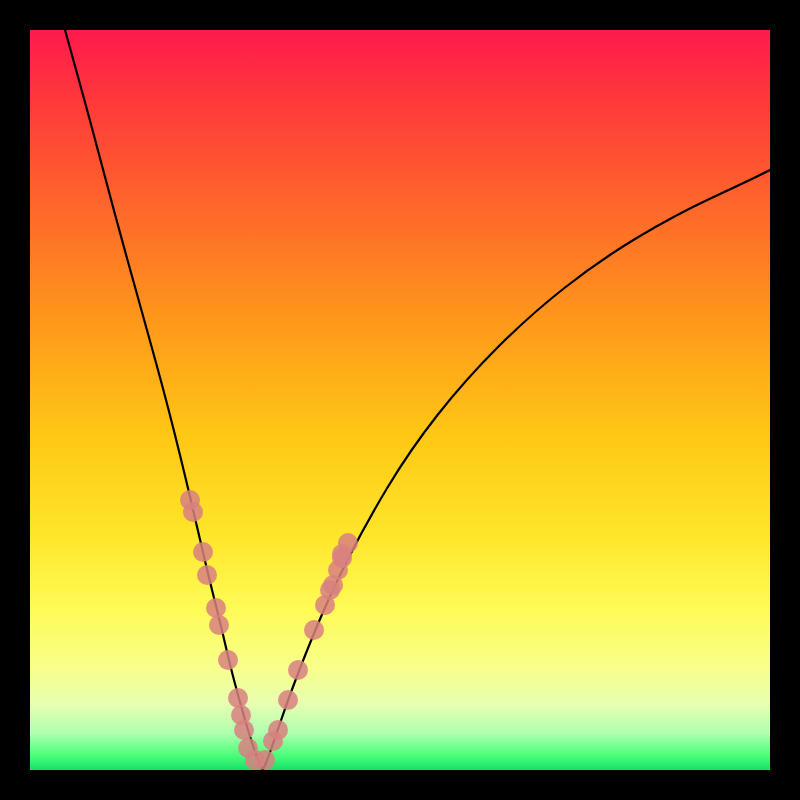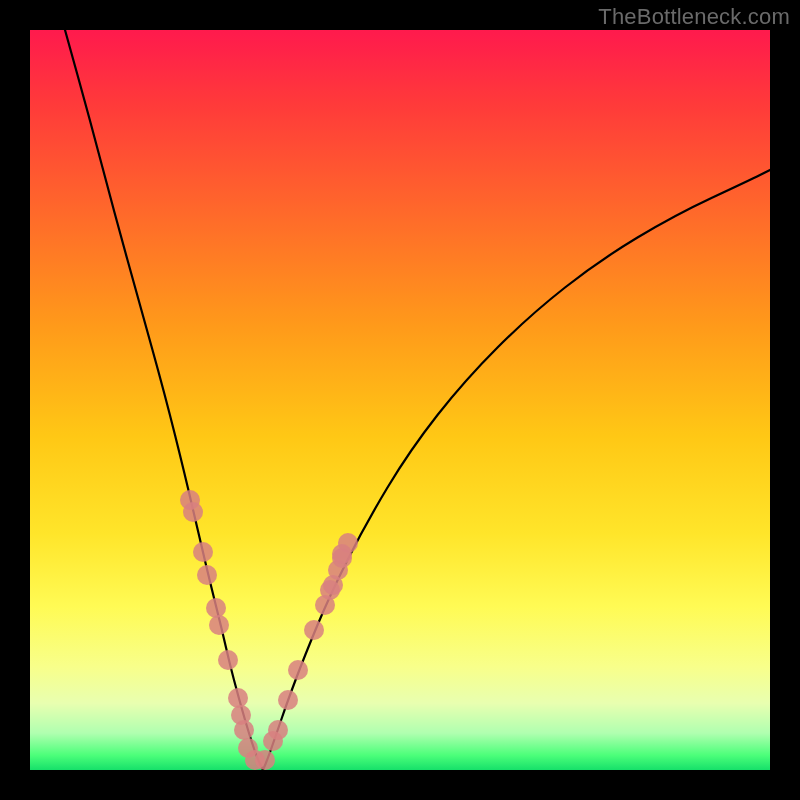--- a/index.html
+++ b/index.html
@@ -100,14 +100,13 @@
           <circle cx="295" cy="575" r="10" class="dot"></circle>
           <circle cx="300" cy="560" r="10" class="dot"></circle>
           <circle cx="303" cy="555" r="10" class="dot"></circle>
           <circle cx="308" cy="540" r="10" class="dot"></circle>
           <circle cx="312" cy="528" r="10" class="dot"></circle>
           <circle cx="318" cy="513" r="10" class="dot"></circle>
           <circle cx="312" cy="524" r="10" class="dot"></circle>
         </g>
     </svg>
   </div>
-  <div class="watermark">TheBottleneck.com</div>
 </div>
 
 </body></html>

